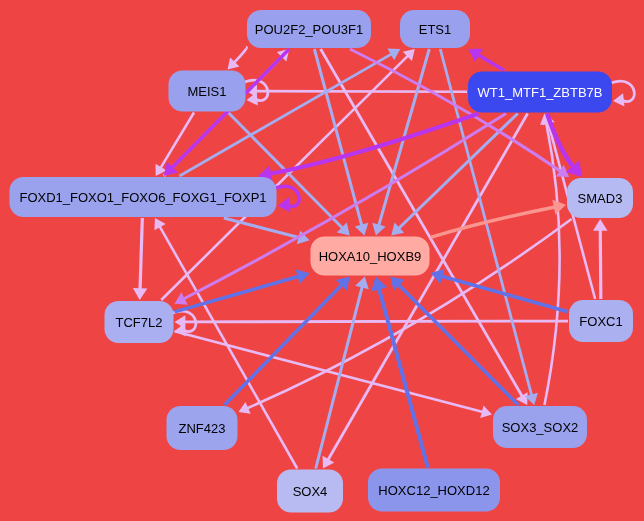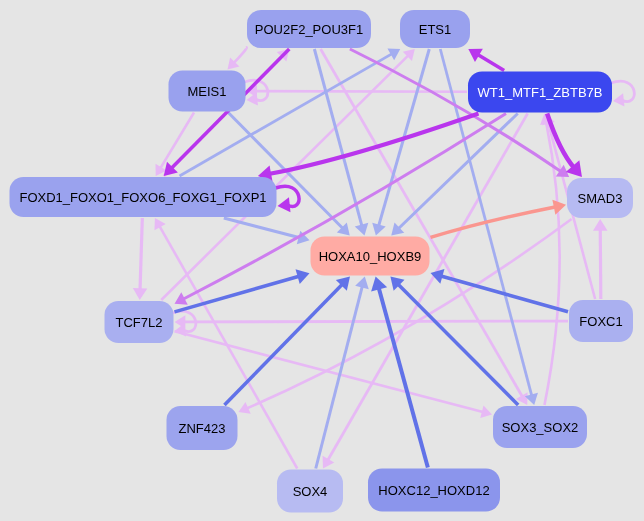--- a/index.html
+++ b/index.html
@@ -1,16 +1,16 @@
 <!DOCTYPE html>
 <html><head>
 <meta charset="utf-8">
 <style>
   html,body{margin:0;padding:0;background:#ffffff;}
-  .stage{position:relative;width:644px;height:521px;background:#e5e5e5;overflow:hidden;
+  .stage{position:relative;width:644px;height:521px;background:#ef4444;overflow:hidden;
          font-family:"Liberation Sans", sans-serif;}
   svg{display:block;}
   .node-label{font-family:"Liberation Sans", sans-serif;font-size:13px;}
 </style>
 </head>
 <body>
 
 <div class="stage">
   <svg id="net" width="644" height="521" viewBox="0 0 644 521" xmlns="http://www.w3.org/2000/svg">
       <g>

